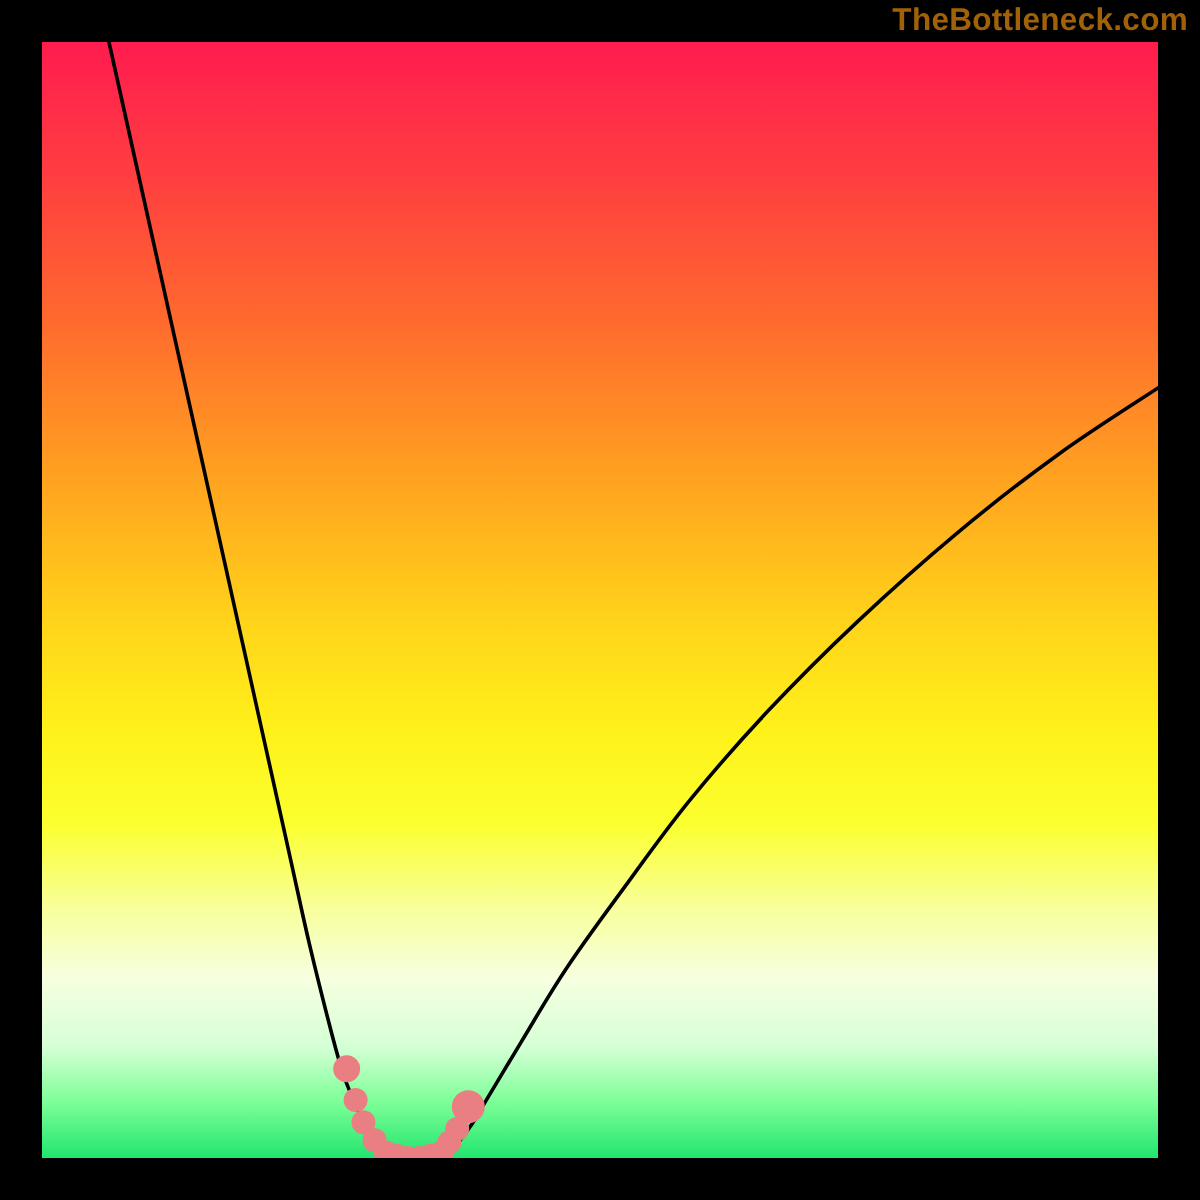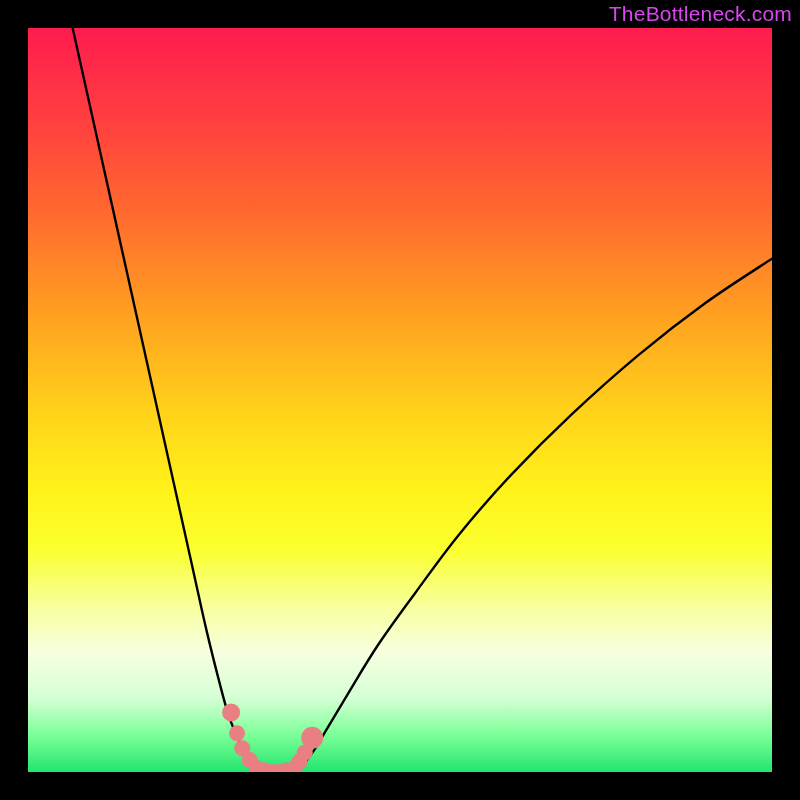--- a/index.html
+++ b/index.html
@@ -41,23 +41,23 @@
       #f8ffa0 78%,
       #f6ffe0 84%,
       #d6ffd6 90%,
       #7cff97 95%,
       #22e56f 100%);
   }
   .watermark {
     position: absolute;
     top: 2px;
     right: 8px;
-    color: #d946ef;
+    color: #a16207;
     font-size: 21px;
-    font-weight: 400;
+    font-weight: 700;
     letter-spacing: 0.2px;
     user-select: none;
   }
   svg.curves {
     position: absolute;
     inset: 0;
   }
 </style>
 </head>
 <body>

